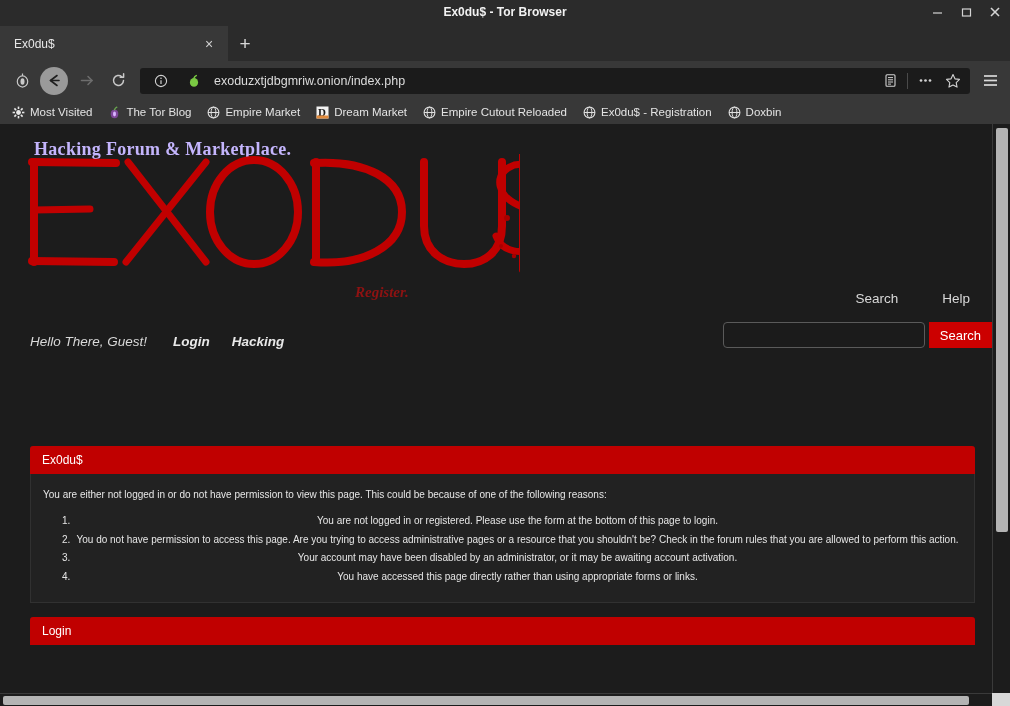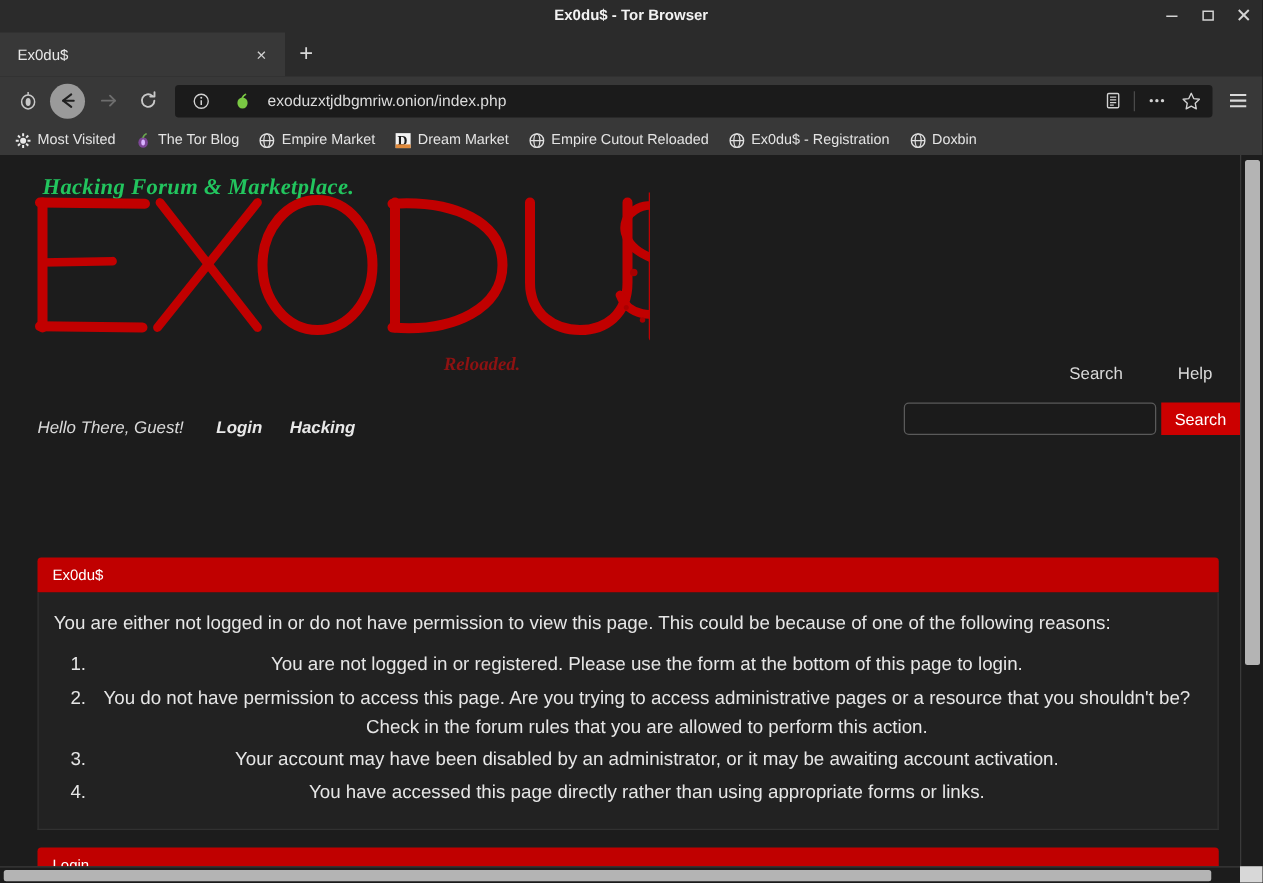--- a/index.html
+++ b/index.html
@@ -81,22 +81,22 @@
   }
   .page {
     position: absolute; top: 0; left: 0; width: 992px; height: 570px;
     background: #1c1c1c; overflow: hidden;
   }
 
   
   .logo-wrap { position: relative; height: 178px; }
   .tagline-top {
     position: absolute; left: 34px; top: 15px;
-    font-family: "Liberation Serif", serif; font-style: italic; font-weight: bold;
-    font-size: 18px; color: #22c55e; letter-spacing: .3px; text-align: center;
+    font-family: "Liberation Serif", serif; font-weight: bold;
+    font-size: 18px; color: #c4b5fd; letter-spacing: .3px; text-align: center;
   }
   .logo-svg { position: absolute; left: 20px; top: 30px; }
   .tagline-bot {
     position: absolute; left: 355px; top: 160px;
     font-family: "Liberation Serif", serif; font-style: italic; font-weight: bold;
     font-size: 15px; color: #8e1212;
   }
 
   
   .toplinks {
@@ -146,21 +146,21 @@
   }
 
   
   .panel { position: absolute; left: 30px; top: 322px; width: 945px; }
   .panel-head {
     background: #c00000; color: #ffffff; font-size: 12px;
     padding: 7px 12px; border-radius: 3px 3px 0 0;
   }
   .panel-body {
     background: #222222; border: 1px solid #313131; border-top: none;
-    padding: 14px 12px 16px 12px; color: #e6e6e6; font-size: 15px;
+    padding: 14px 12px 16px 12px; color: #e6e6e6; font-size: 10px;
   }
   .panel-intro { margin-bottom: 9px; line-height: 1.45; }
   .panel-body ol { margin: 0 0 0 30px; text-align: center; }
   .panel-body li { line-height: 1.55; padding: 1.5px 0; }
   .panel-foot {
     background: #c00000; color: #ffffff; font-size: 12px;
     padding: 7px 12px; margin-top: 14px; border-radius: 3px 3px 0 0;
   }
 
   
@@ -404,21 +404,21 @@
           <path d="M502 0 L502 116" stroke-width="6"></path>
         </g>
 
         <g fill="#a80000">
           <circle cx="487" cy="64" r="3"></circle>
           <circle cx="481" cy="92" r="2"></circle>
           <circle cx="494" cy="102" r="2.2"></circle>
         </g>
       </svg>
 
-      <div class="tagline-bot">Reloaded.</div>
+      <div class="tagline-bot">Register.</div>
     </div>
 
     <div class="toplinks">
       <a class="toplink" href="#" style="text-decoration:none">Search</a>
       <a class="toplink" href="#" style="text-decoration:none">Help</a>
     </div>
 
     <div class="userrow">
       <span class="greeting">Hello There, Guest!</span>
       <a class="userlink" href="#" style="text-decoration:none">Login</a>

